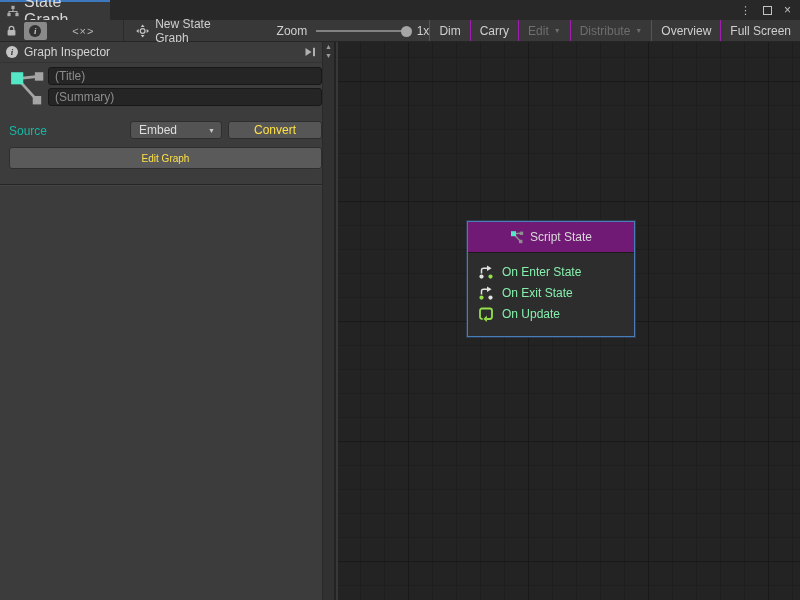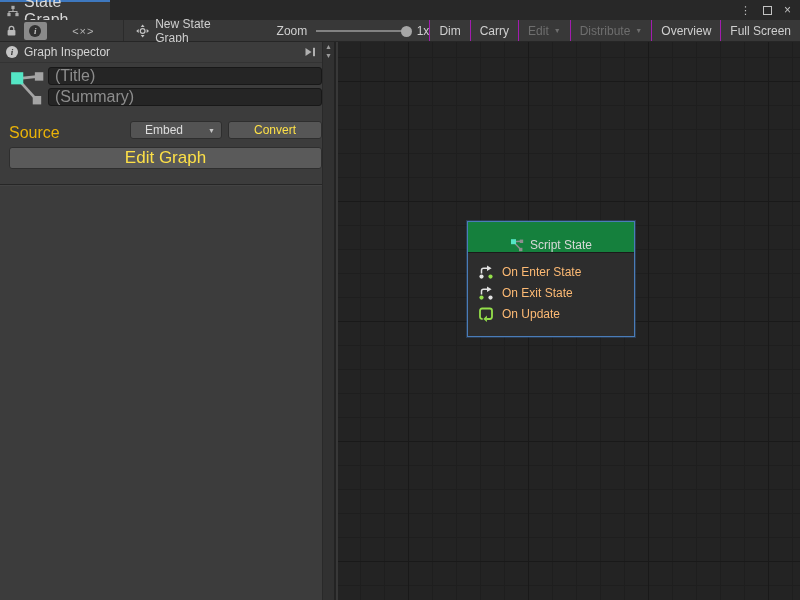--- a/index.html
+++ b/index.html
@@ -76,41 +76,41 @@
     position: absolute; top: 0; right: 0; width: 12px; bottom: 0;
     background: #313131; border-left: 1px solid #292929;
     display: flex; flex-direction: column; align-items: center;
   }
   .gutter .arr { font-size: 7px; color: #9a9a9a; line-height: 9px; cursor: default; }
 
   .graph-icon-big { position: absolute; left: 9px; top: 26px; }
   .field { 
     position: absolute; left: 48px; width: 274px; height: 18px;
     background: #252525; border: 1px solid #181818; border-radius: 3px;
-    color: #9a9a9a; font-size: 16px; padding: 0 6px; outline: none;
+    color: #9a9a9a; font-size: 12px; padding: 0 6px; outline: none;
     font-family: "Liberation Sans", sans-serif;
   }
   .field::placeholder { color: #8d8d8d; opacity: 1; }
   .f-title { top: 25px; }
   .f-summary { top: 46px; }
 
-  .source-label { position: absolute; left: 9px; top: 82px; font-size: 16px; color: #eab308; }
+  .source-label { position: absolute; left: 9px; top: 82px; font-size: 12px; color: #14b8a6; }
   .dropdown {
     position: absolute; left: 130px; top: 79px; width: 92px; height: 18px;
     background: #535353; border: 1px solid #2e2e2e; border-radius: 3px;
-    font-size: 12px; color: #dedede; line-height: 16px; padding-left: 14px; cursor: default;
+    font-size: 12px; color: #dedede; line-height: 16px; padding-left: 8px; cursor: default;
   }
   .dropdown .caret { position: absolute; right: 6px; top: 5px; color: #c8c8c8; }
   .btn {
     background: #565656; border: 1px solid #2e2e2e; border-radius: 3px;
     color: #fde047; font-size: 12px; display: flex; align-items: center; justify-content: center;
     cursor: default; font-family: "Liberation Sans", sans-serif;
   }
   .convert-btn { position: absolute; left: 228px; top: 79px; width: 94px; height: 18px; }
-  .edit-btn { position: absolute; left: 9px; top: 105px; width: 313px; height: 22px; background: #5a5a5a; font-size: 17px; }
+  .edit-btn { position: absolute; left: 9px; top: 105px; width: 313px; height: 22px; background: #5a5a5a; font-size: 10px; }
   .insp-divider { position: absolute; left: 0; top: 142px; right: 12px; height: 2px;
     border-top: 1px solid #262626; border-bottom: 1px solid #434343; }
 
   
   .canvas {
     position: absolute; top: 42px; left: 338px; right: 0; bottom: 0;
     background-color: #232323;
     background-image:
       linear-gradient(to right, #191919 1px, transparent 1px),
       linear-gradient(to bottom, #191919 1px, transparent 1px),
@@ -121,26 +121,26 @@
   }
 
   
   .node {
     position: absolute; left: 129px; top: 179px; width: 168px; height: 116px;
     background: #2d2d2d; border: 1.5px solid #4a7cb8;
     box-shadow: 0 0 0 1px rgba(60,110,170,0.35);
     cursor: default;
   }
   .node-header {
-    height: 31px; background: #15803d; border-bottom: 1px solid #1a1a1a;
-    display: flex; align-items: flex-end; justify-content: center; gap: 6px;
+    height: 31px; background: #701a75; border-bottom: 1px solid #1a1a1a;
+    display: flex; align-items: center; justify-content: center; gap: 6px;
     font-size: 12px; color: #d8d8d8;
   }
   .node-body { padding: 8px 10px 0 10px; }
-  .node-row { display: flex; align-items: center; gap: 8px; height: 21px; font-size: 12px; color: #fdba74; }
+  .node-row { display: flex; align-items: center; gap: 8px; height: 21px; font-size: 12px; color: #86efac; }
   .node-row svg { flex: 0 0 auto; }
 </style>
 </head>
 <body>
 
 <div class="titlebar">
   <div class="tab">
     <svg width="12" height="12" viewBox="0 0 12 12">
       <path d="M6 3.5v2.5 M2 9V6.5h8V9" stroke="#ababab" stroke-width="1.1" fill="none"></path>
       <rect x="4.4" y="0.8" width="3.2" height="3.2" fill="#ababab"></rect>

